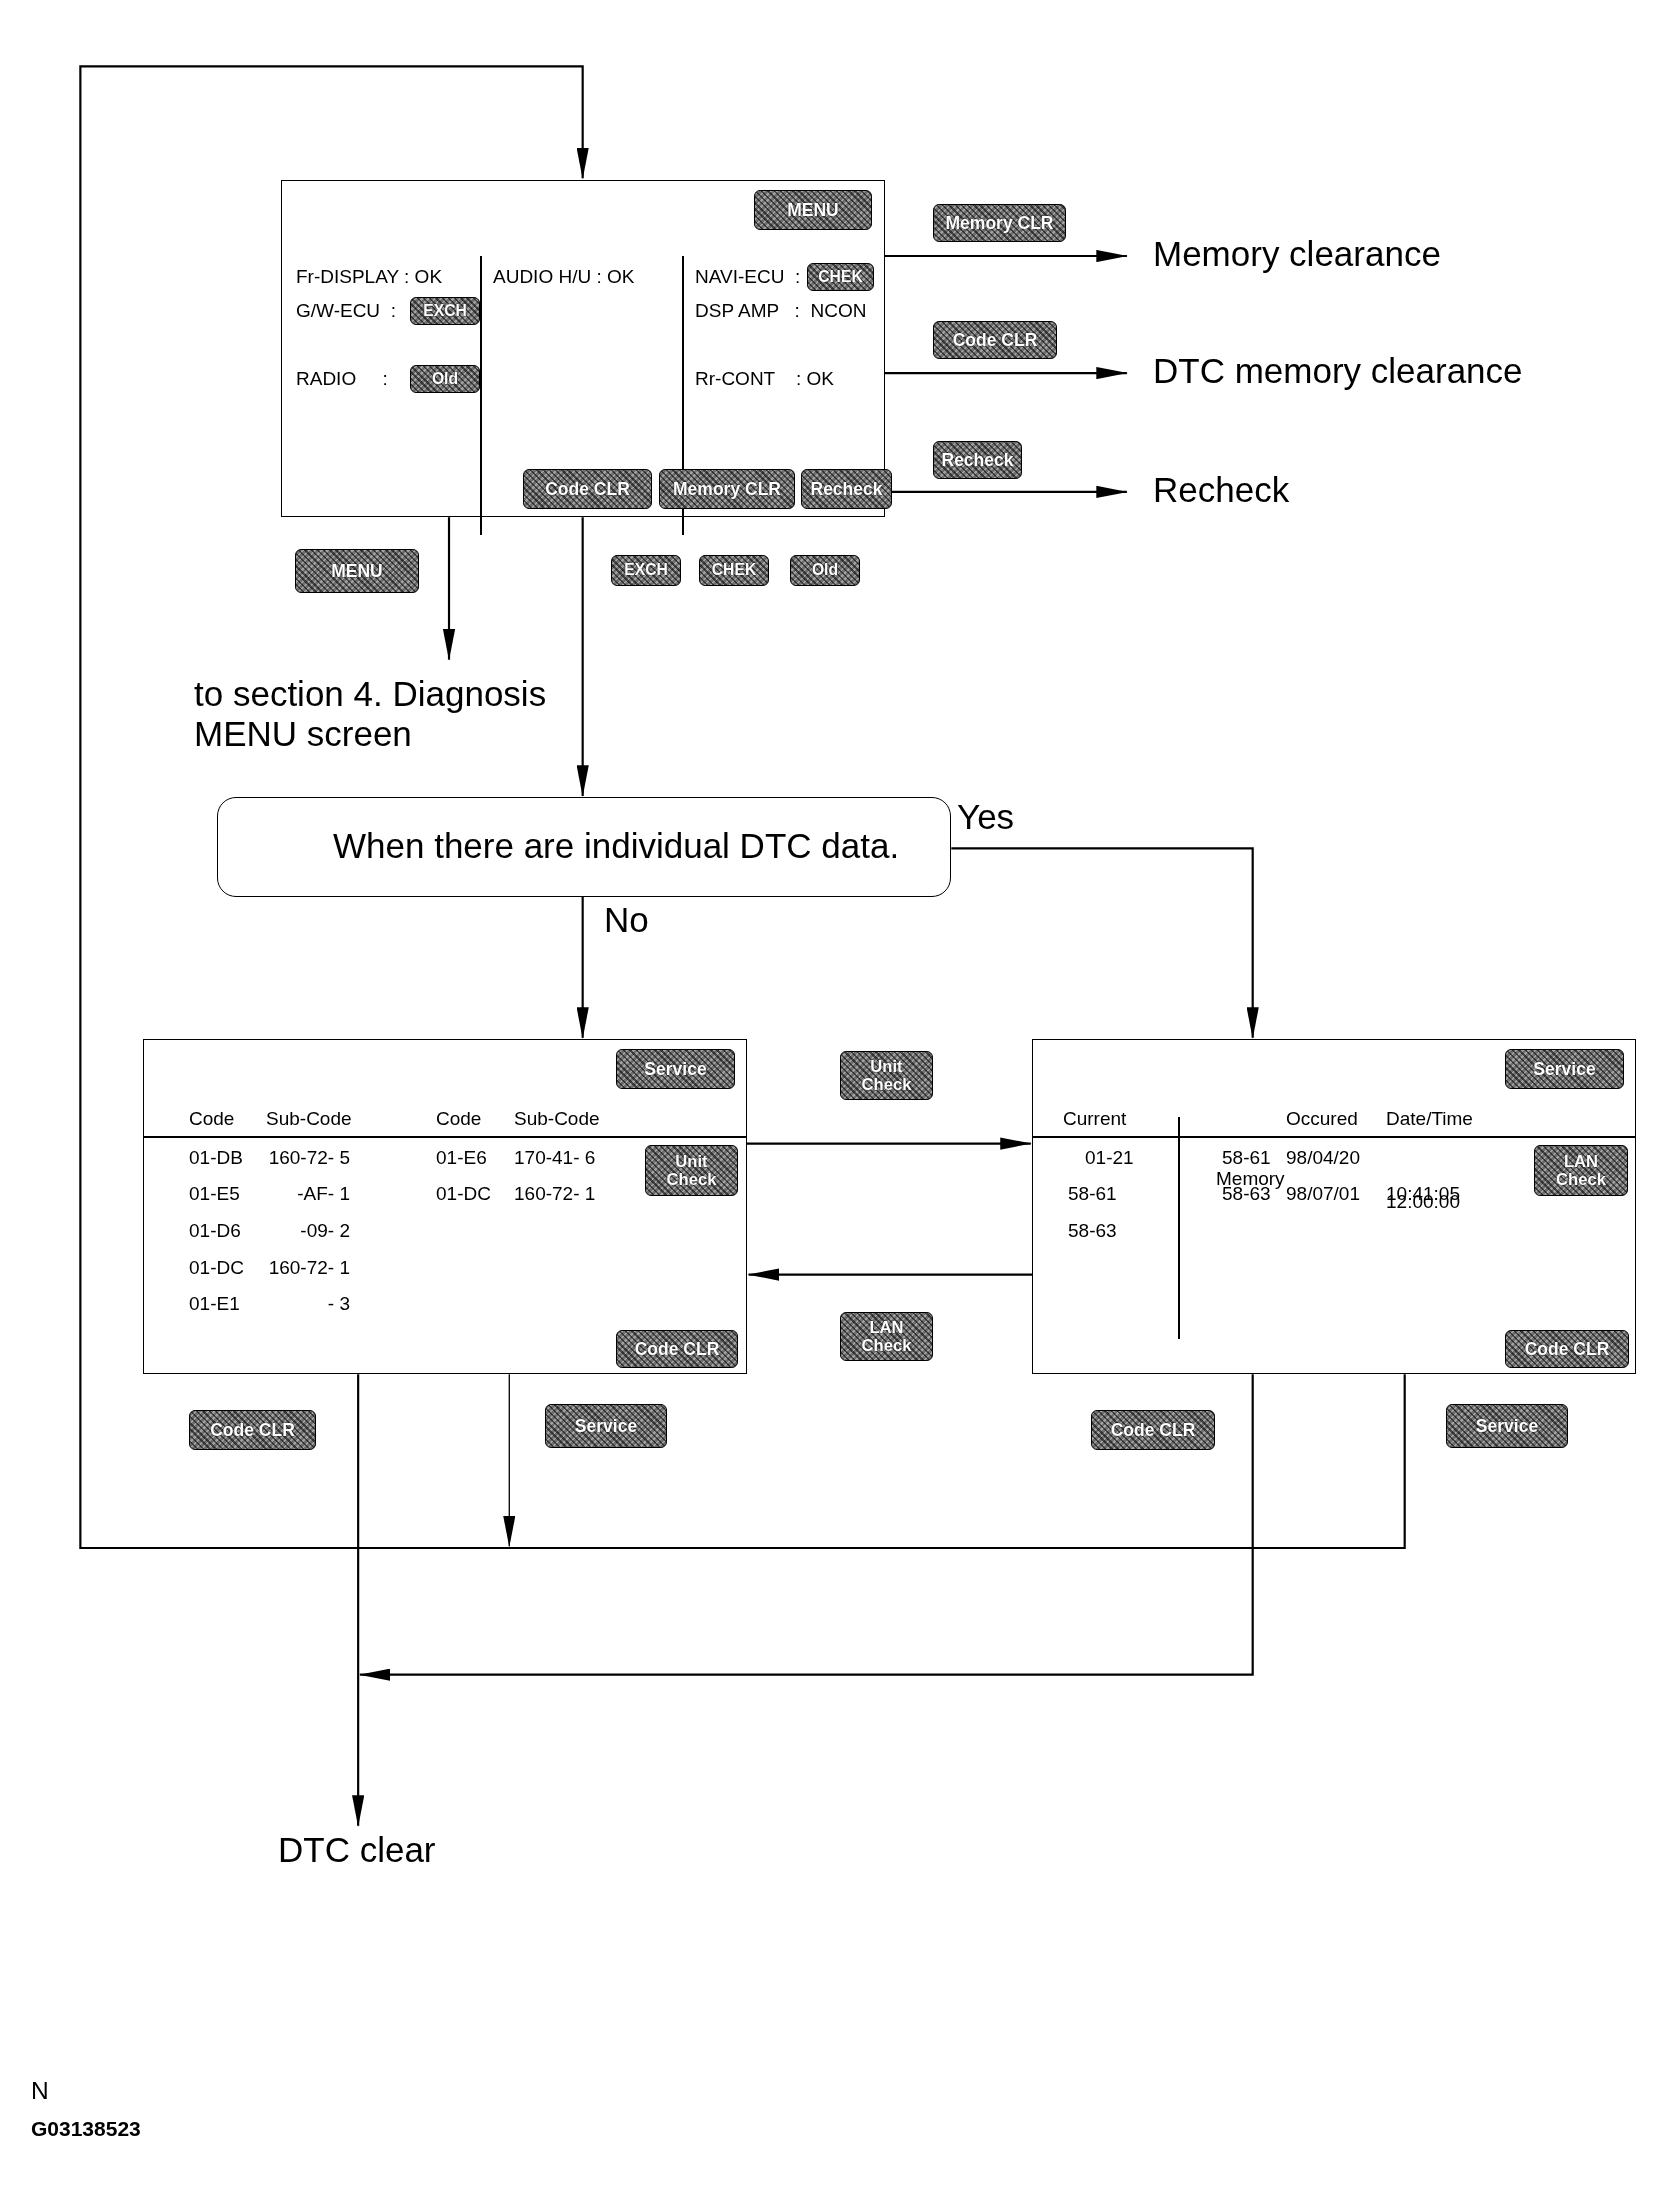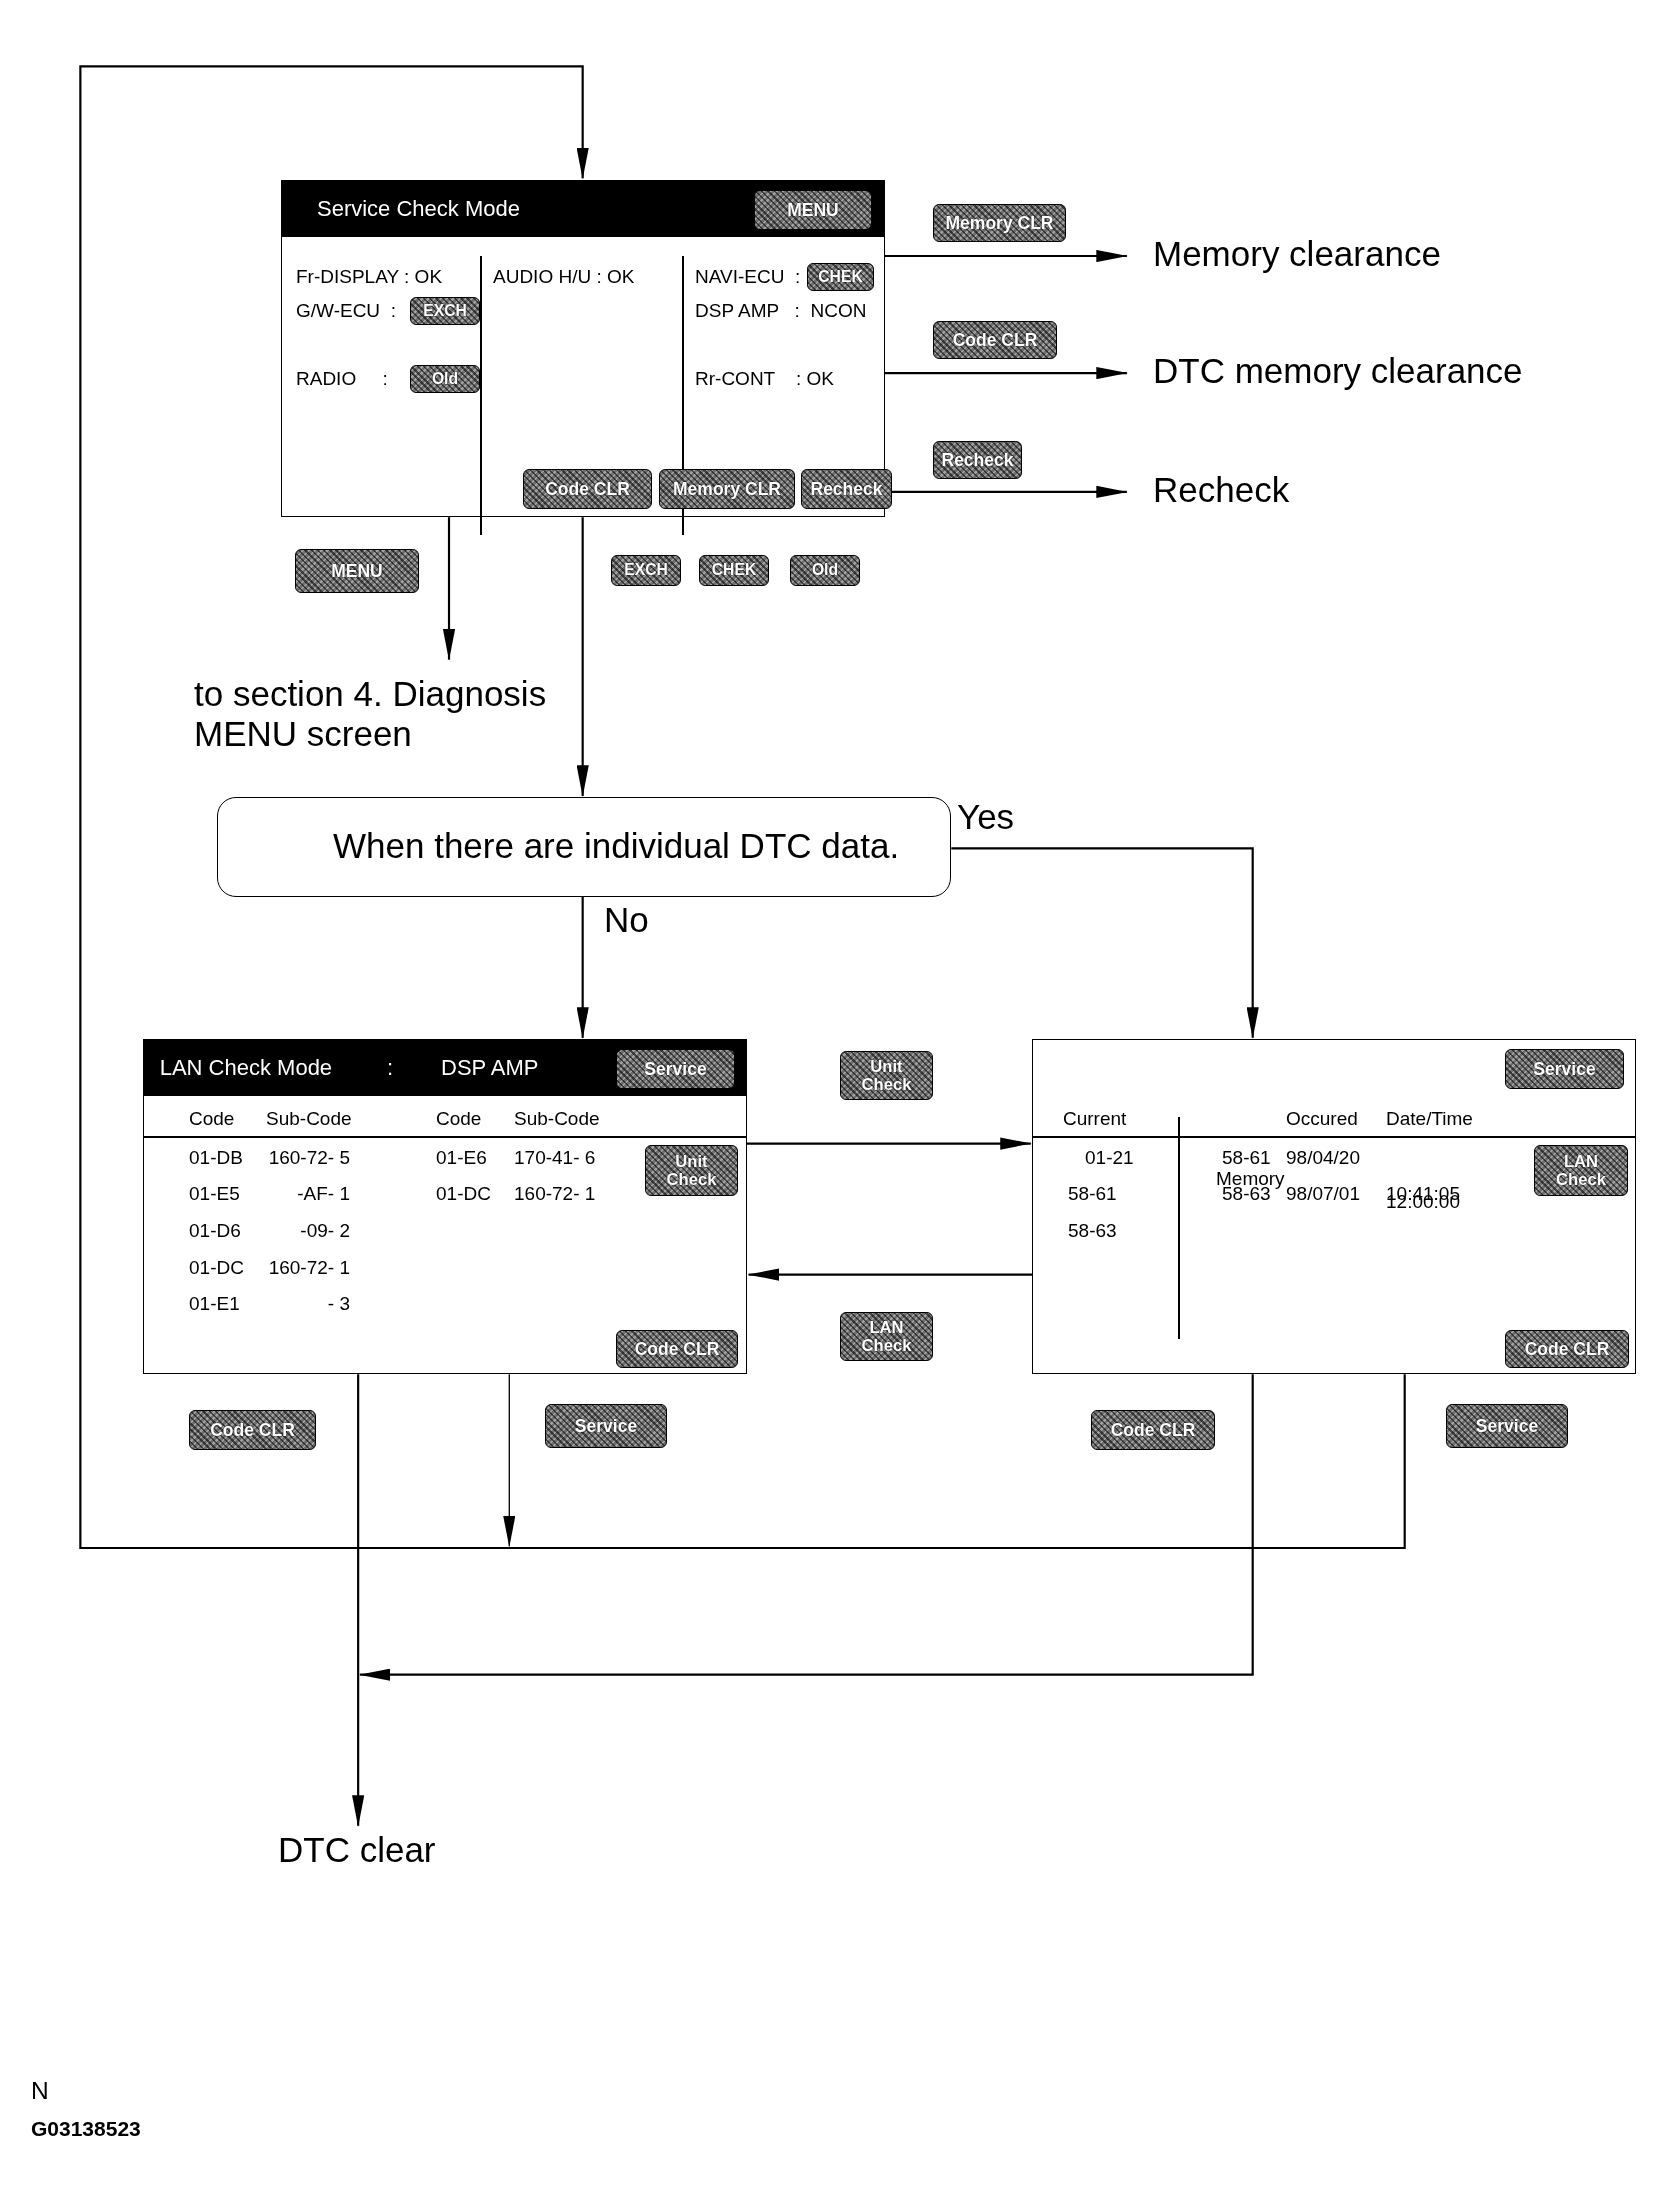--- a/index.html
+++ b/index.html
@@ -59,23 +59,20 @@
 
     <line x1="583" y1="1573" x2="583" y2="1770" stroke-width="1.5" marker-end="url(#ahL)"></line>
 
     <line x1="410" y1="1573" x2="410" y2="2090" marker-end="url(#ahL)"></line>
 
     <polyline points="1434,1573 1434,1917 412,1917" marker-end="url(#ahL)"></polyline>
   </g>
 </svg>
 
 <div class="panel" style="left:281px;top:180px;width:604px;height:337px;">
-  <div class="panel-head">
-    <span style="left:35px;">Service Check Mode</span>
-  </div>
   <div class="btn" style="left:472px;top:8.7px;width:118px;height:40px;">MENU</div>
 
   <div class="vline" style="left:198px;top:75px;height:279px;"></div>
   <div class="vline" style="left:400px;top:75px;height:279px;"></div>
 
   <div class="ptxt" style="left:14px;top:85px;">Fr-DISPLAY : OK</div>
   <div class="ptxt" style="left:14px;top:119px;">G/W-ECU  :</div>
   <div class="btn" style="left:128px;top:116px;width:70px;height:28px;font-size:15.7px;">EXCH</div>
   <div class="ptxt" style="left:14px;top:187px;">RADIO     :</div>
   <div class="btn" style="left:128px;top:184px;width:70px;height:28px;font-size:15.7px;">Old</div>
@@ -107,25 +104,20 @@
 <div class="big" style="left:194px;top:674px;">to section 4. Diagnosis</div>
 <div class="big" style="left:194px;top:714px;">MENU screen</div>
 
 <div class="decision" style="left:217px;top:797px;width:734px;height:100px;border-radius:19px;">
   <div class="big" style="left:115px;top:28px;">When there are individual DTC data.</div>
 </div>
 <div class="big" style="left:957px;top:797px;">Yes</div>
 <div class="big" style="left:604px;top:900px;">No</div>
 
 <div class="panel" style="left:143px;top:1039px;width:604px;height:335px;">
-  <div class="panel-head">
-    <span style="left:15.7px;">LAN Check Mode</span>
-    <span style="left:243px;">:</span>
-    <span style="left:297px;">DSP AMP</span>
-  </div>
   <div class="btn" style="left:472px;top:8.7px;width:119px;height:40px;">Service</div>
 
   <div class="ptxt" style="left:45px;top:68px;">Code</div>
   <div class="ptxt" style="left:122px;top:68px;">Sub-Code</div>
   <div class="ptxt" style="left:292px;top:68px;">Code</div>
   <div class="ptxt" style="left:370px;top:68px;">Sub-Code</div>
   <div class="hline" style="left:0;right:0;top:96px;"></div>
 
   <div>
     <div>

